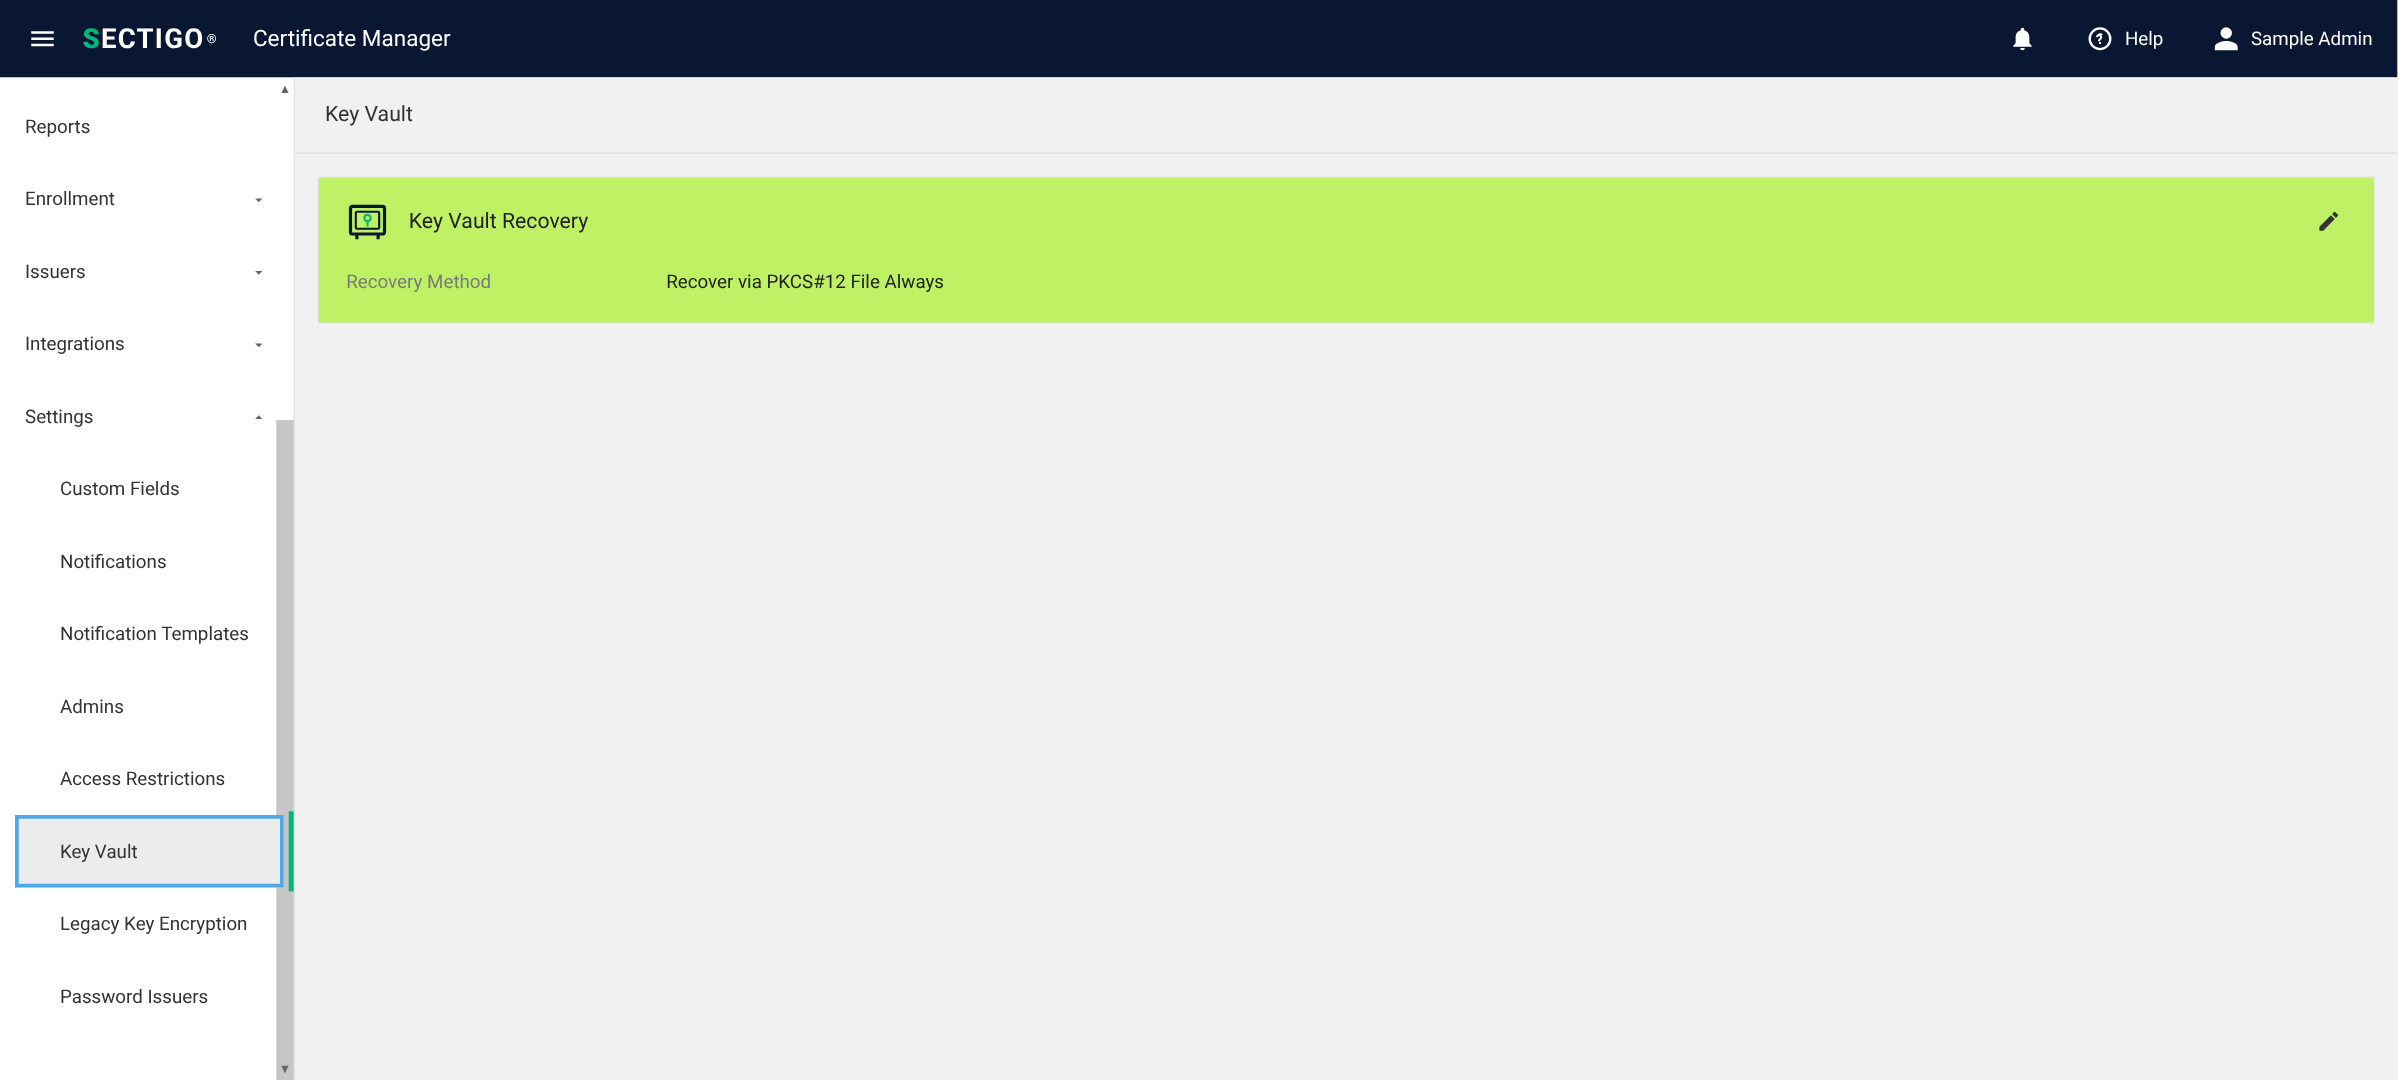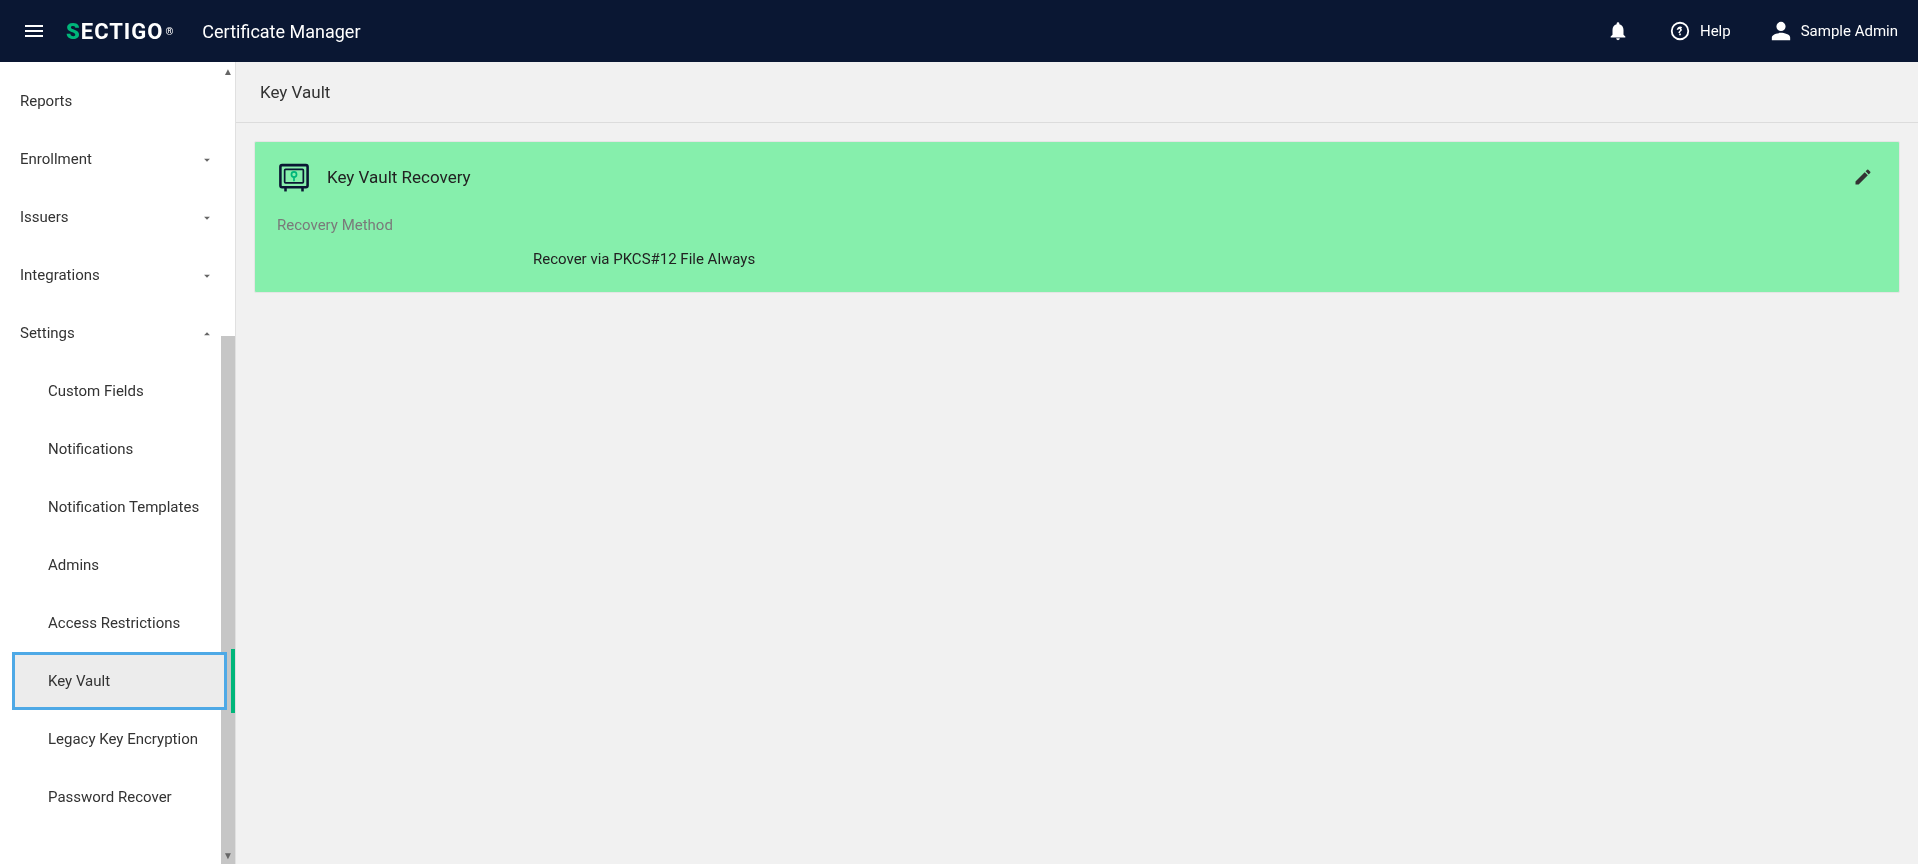--- a/index.html
+++ b/index.html
@@ -169,21 +169,21 @@
   }
   .page-header h1 {
     font-size: 17px;
     font-weight: 400;
     color: #333;
   }
   .content {
     padding: 18px 18px;
   }
   .card {
-    background: #86efac;
+    background: #bef264;
     border: 1px solid #e5e5e5;
     border-radius: 2px;
   }
   .card-header {
     display: flex;
     align-items: center;
     padding: 18px 22px 10px 22px;
   }
   .card-header .vault-icon {
     width: 34px; height: 34px;
@@ -208,21 +208,20 @@
     gap: 36px;
   }
   .field-label {
     width: 220px;
     color: #7a7a7a;
     font-size: 15px;
   }
   .field-value {
     color: #222;
     font-size: 15px;
-    margin-top: 34px;
   }
 </style>
 </head>
 <body>
 
 <div class="app">
 
   <div class="header">
     <div class="menu-btn">
       <svg viewBox="0 0 24 24" width="24" height="24">
@@ -322,21 +321,21 @@
         <div class="nav-sub">
           <span>Access Restrictions</span>
         </div>
         <div class="nav-sub active">
           <span>Key Vault</span>
         </div>
         <div class="nav-sub">
           <span>Legacy Key Encryption</span>
         </div>
         <div class="nav-sub">
-          <span>Password Recover</span>
+          <span>Password Issuers</span>
         </div>
       </div>
     </div>
 
     <div class="main">
       <div class="page-header">
         <h1>Key Vault</h1>
       </div>
       <div class="content">
         <div class="card">

